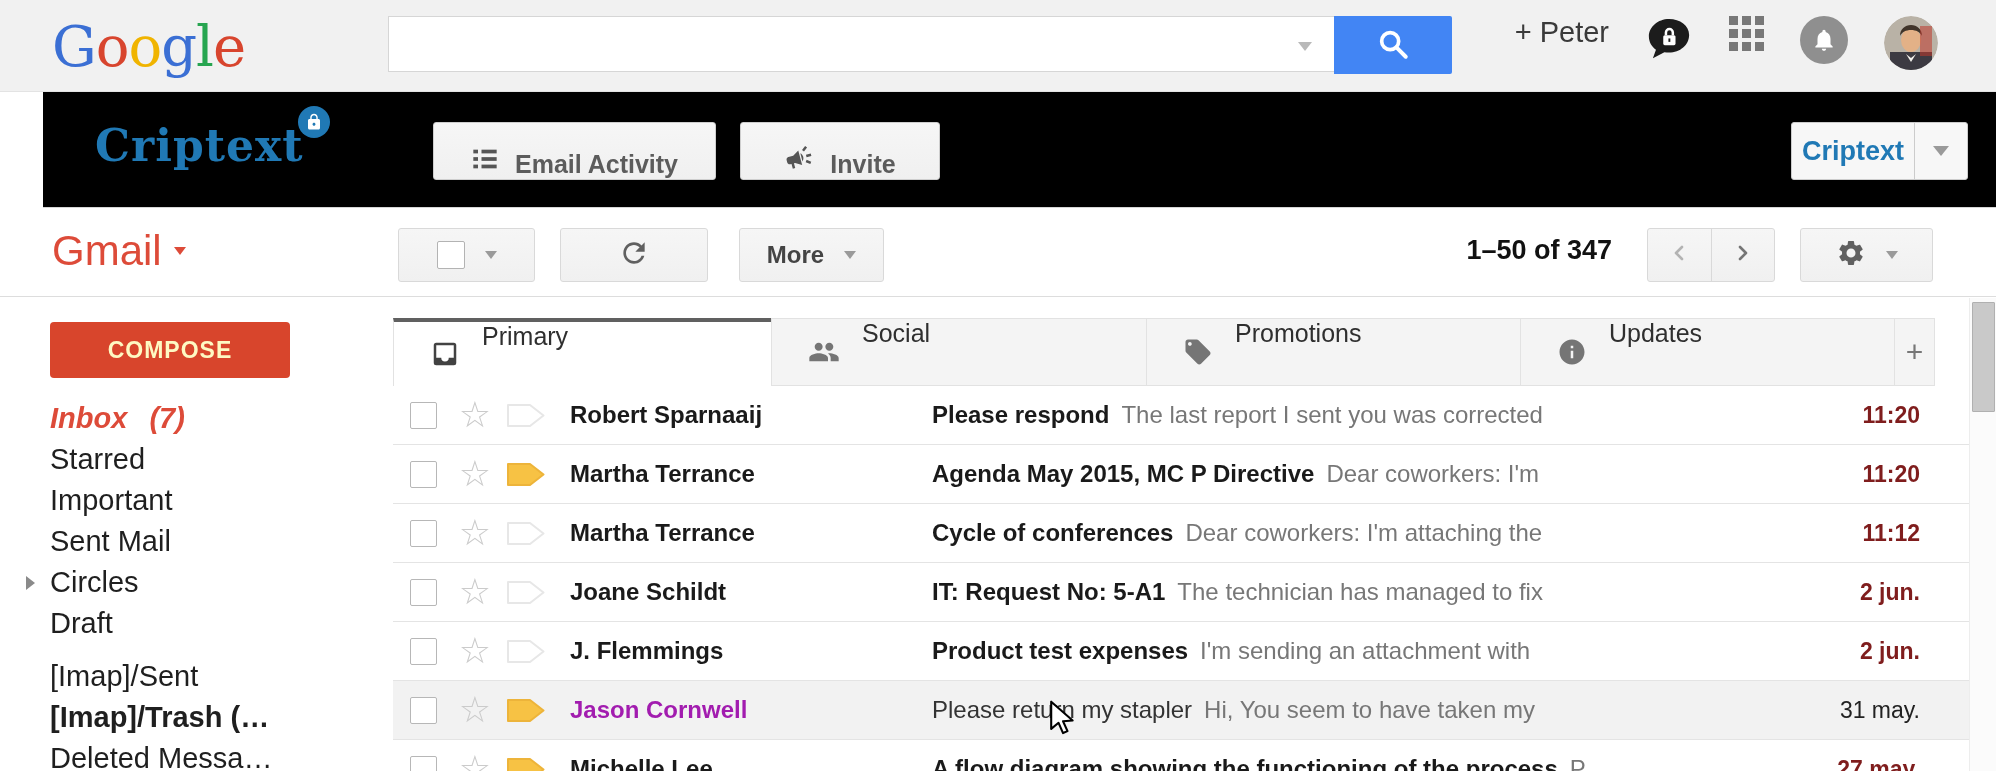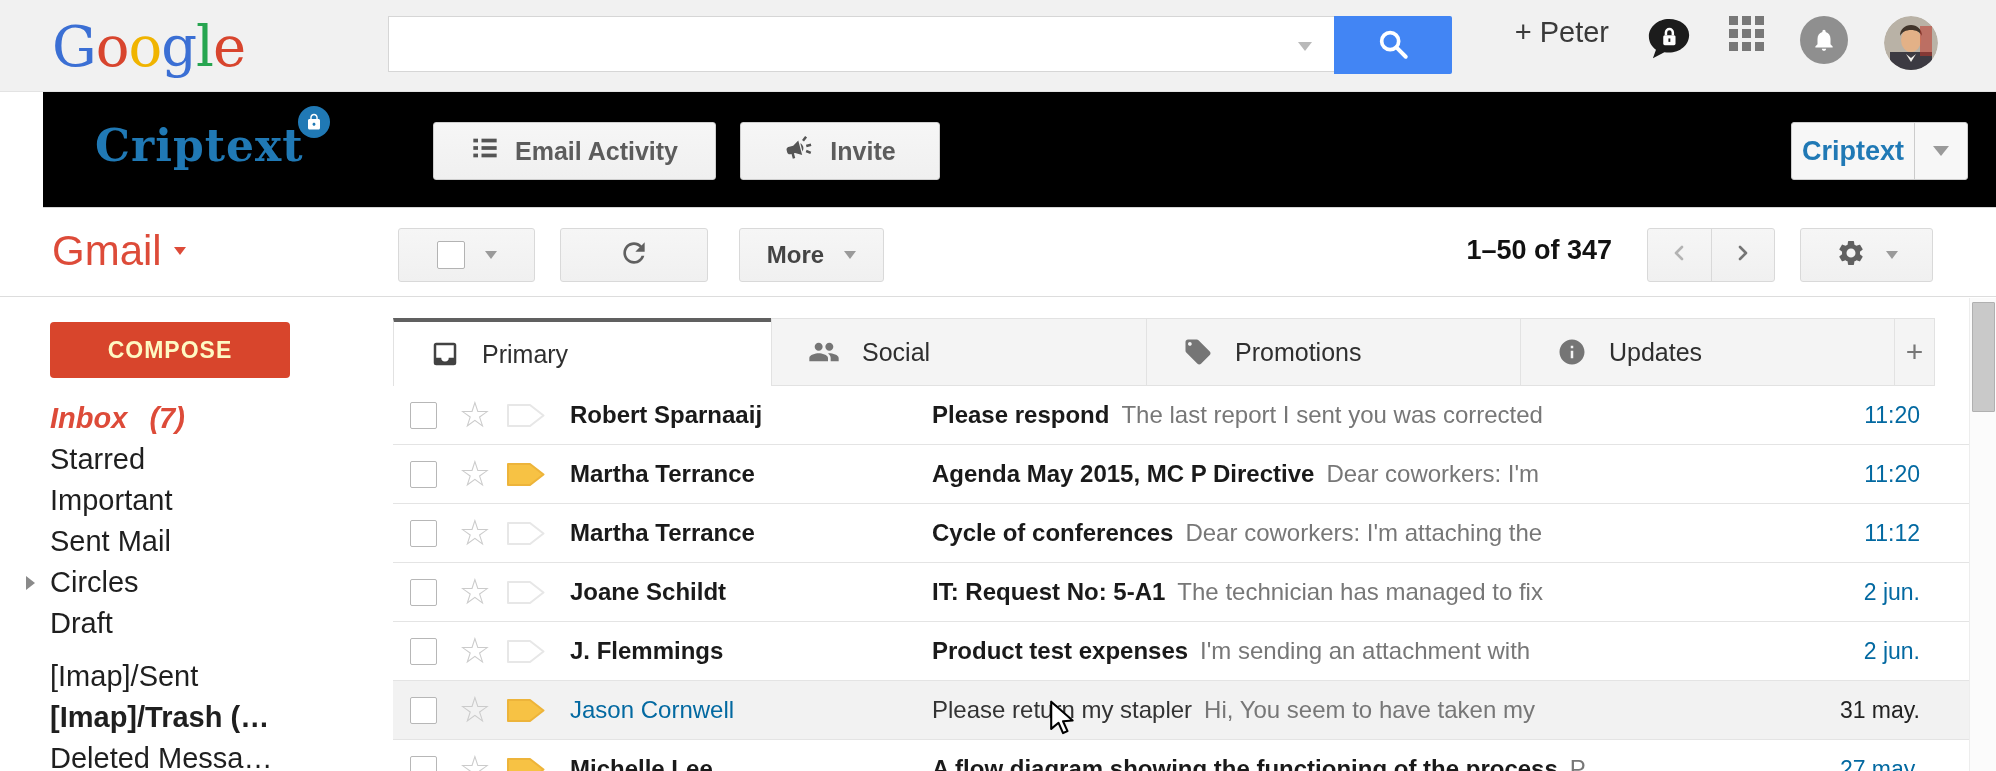--- a/index.html
+++ b/index.html
@@ -27,21 +27,21 @@
   .apps-grid i{background:#787878;display:block;}
   .avatar{width:54px;height:54px;border-radius:50%;overflow:hidden;display:block;}
   
   #bar-criptext{position:absolute;top:92px;left:0;width:100%;height:116px;
     background:#000000;border-bottom:1px solid #d6d6d6;box-sizing:border-box;margin-left:43px;}
   .criptext-logo{position:absolute;left:52px;top:28px;font-family:"DejaVu Serif",serif;
     font-weight:bold;font-size:44px;color:var(--criptext-blue);letter-spacing:1px;}
   .criptext-badge{position:absolute;right:-26px;top:-14px;width:32px;height:32px;border-radius:50%;
     background:var(--criptext-blue);display:flex;align-items:center;justify-content:center;}
   .cx-btn{position:absolute;top:30px;height:58px;box-sizing:border-box;border:1px solid #cecece;
-    border-radius:3px;background:linear-gradient(#f6f6f6,#f0f0f0);display:flex;align-items:center;
+    border-radius:3px;background:linear-gradient(#f6f6f6,#f0f0f0);display:flex;align-items:flex-end;
     justify-content:center;gap:16px;font-size:25px;font-weight:bold;color:#5c5c5c;cursor:pointer;}
   #btn-email-activity{left:390px;width:283px;}
   #btn-invite{left:697px;width:200px;}
   .cx-account{position:absolute;right:71px;top:30px;height:58px;width:177px;box-sizing:border-box;
     border:1px solid #cccccc;border-radius:3px;background:#f7f7f7;display:flex;align-items:stretch;}
   .cx-account-label{flex:1;display:flex;align-items:center;justify-content:center;
     font-size:27px;font-weight:bold;color:var(--criptext-blue);}
   .cx-account-arrow{width:52px;border-left:1px solid #cccccc;display:flex;align-items:center;justify-content:center;}
   .caret{width:0;height:0;border-left:8px solid transparent;border-right:8px solid transparent;
     border-top:10px solid #9a9a9a;display:inline-block;}
@@ -77,43 +77,43 @@
   .nav-item.active .nav-label,.nav-item.active .nav-count{color:var(--gmail-red);font-weight:bold;font-style:italic;}
   .nav-item.bold{font-weight:bold;}
   .nav-count{margin-left:14px;}
   .nav-arrow{position:absolute;left:26px;top:14px;width:0;height:0;visibility:hidden;
     border-top:7px solid transparent;border-bottom:7px solid transparent;border-left:9px solid #8a8a8a;}
   .nav.group2{top:358px;}
   
   #list{position:absolute;top:298px;left:393px;right:0;bottom:0;background:#fff;overflow:hidden;}
   #tabs{margin-top:20px;height:68px;display:flex;align-items:stretch;}
   .tab{box-sizing:border-box;border:1px solid #e2e2e2;margin-left:-1px;background:#f4f4f4;
-    display:flex;align-items:center;padding-left:36px;gap:22px;cursor:pointer;}
+    display:flex;padding-left:36px;gap:22px;cursor:pointer;}
   .tab:first-child{margin-left:0;}
   .tab-label{font-size:25px;color:#2f2f2f;}
   .tab.selected{background:#fff;border-top:4px solid #606060;border-bottom:none;}
   .tab-icon{display:flex;align-items:center;}
   .tab-primary{width:379px;} .tab-social{width:376px;} .tab-promotions{width:375px;} .tab-updates{width:375px;}
   .add-tab{box-sizing:border-box;width:41px;border:1px solid #e2e2e2;margin-left:-1px;background:#f4f4f4;
     display:flex;align-items:center;justify-content:center;font-size:30px;color:#777;cursor:pointer;}
   .row{height:59px;box-sizing:border-box;display:flex;align-items:center;
     border-bottom:1px solid #e4e4e4;padding-left:17px;background:#fff;cursor:pointer;}
   .row.read{background:var(--read-row-bg);}
   .cb{width:27px;height:27px;box-sizing:border-box;border:1px solid #b7b7b7;border-radius:2px;
     background:#fff;margin-right:19px;flex:none;}
   .star{font-family:"DejaVu Sans",sans-serif;font-size:36px;color:#cbcbcb;width:38px;flex:none;
     margin-right:12px;line-height:1;text-align:center;}
   .marker{width:42px;flex:none;margin-right:22px;display:flex;align-items:center;}
-  .sender{width:362px;flex:none;font-size:24px;color:#0369a1;white-space:nowrap;overflow:hidden;}
+  .sender{width:362px;flex:none;font-size:24px;color:#a21caf;white-space:nowrap;overflow:hidden;font-weight:bold;}
   .row.unread .sender{font-weight:bold;color:var(--unread-text);}
   .subjwrap{flex:1;overflow:hidden;white-space:nowrap;font-size:24px;color:#333;}
   .row.unread .subject{font-weight:bold;color:var(--unread-text);}
   .snippet{color:var(--snippet-gray);margin-left:12px;}
   .time{width:185px;flex:none;text-align:right;padding-right:76px;font-size:23px;color:#222;white-space:nowrap;}
-  .row.unread .time{font-weight:normal;color:#0369a1;}
+  .row.unread .time{font-weight:bold;color:#7f1d1d;}
   
   .scrollbar{position:absolute;top:298px;right:0;width:26px;bottom:0;background:#fbfbfb;border-left:1px solid #ededed;}
   .scroll-thumb{position:absolute;top:4px;left:2px;width:21px;height:108px;background:#c9c9c9;
     border:1px solid #b0b0b0;border-radius:1px;}
   .cursor{position:absolute;left:1048px;top:700px;pointer-events:none;}
 </style>
 </head>
 <body>
 
 <div id="bar-google">

